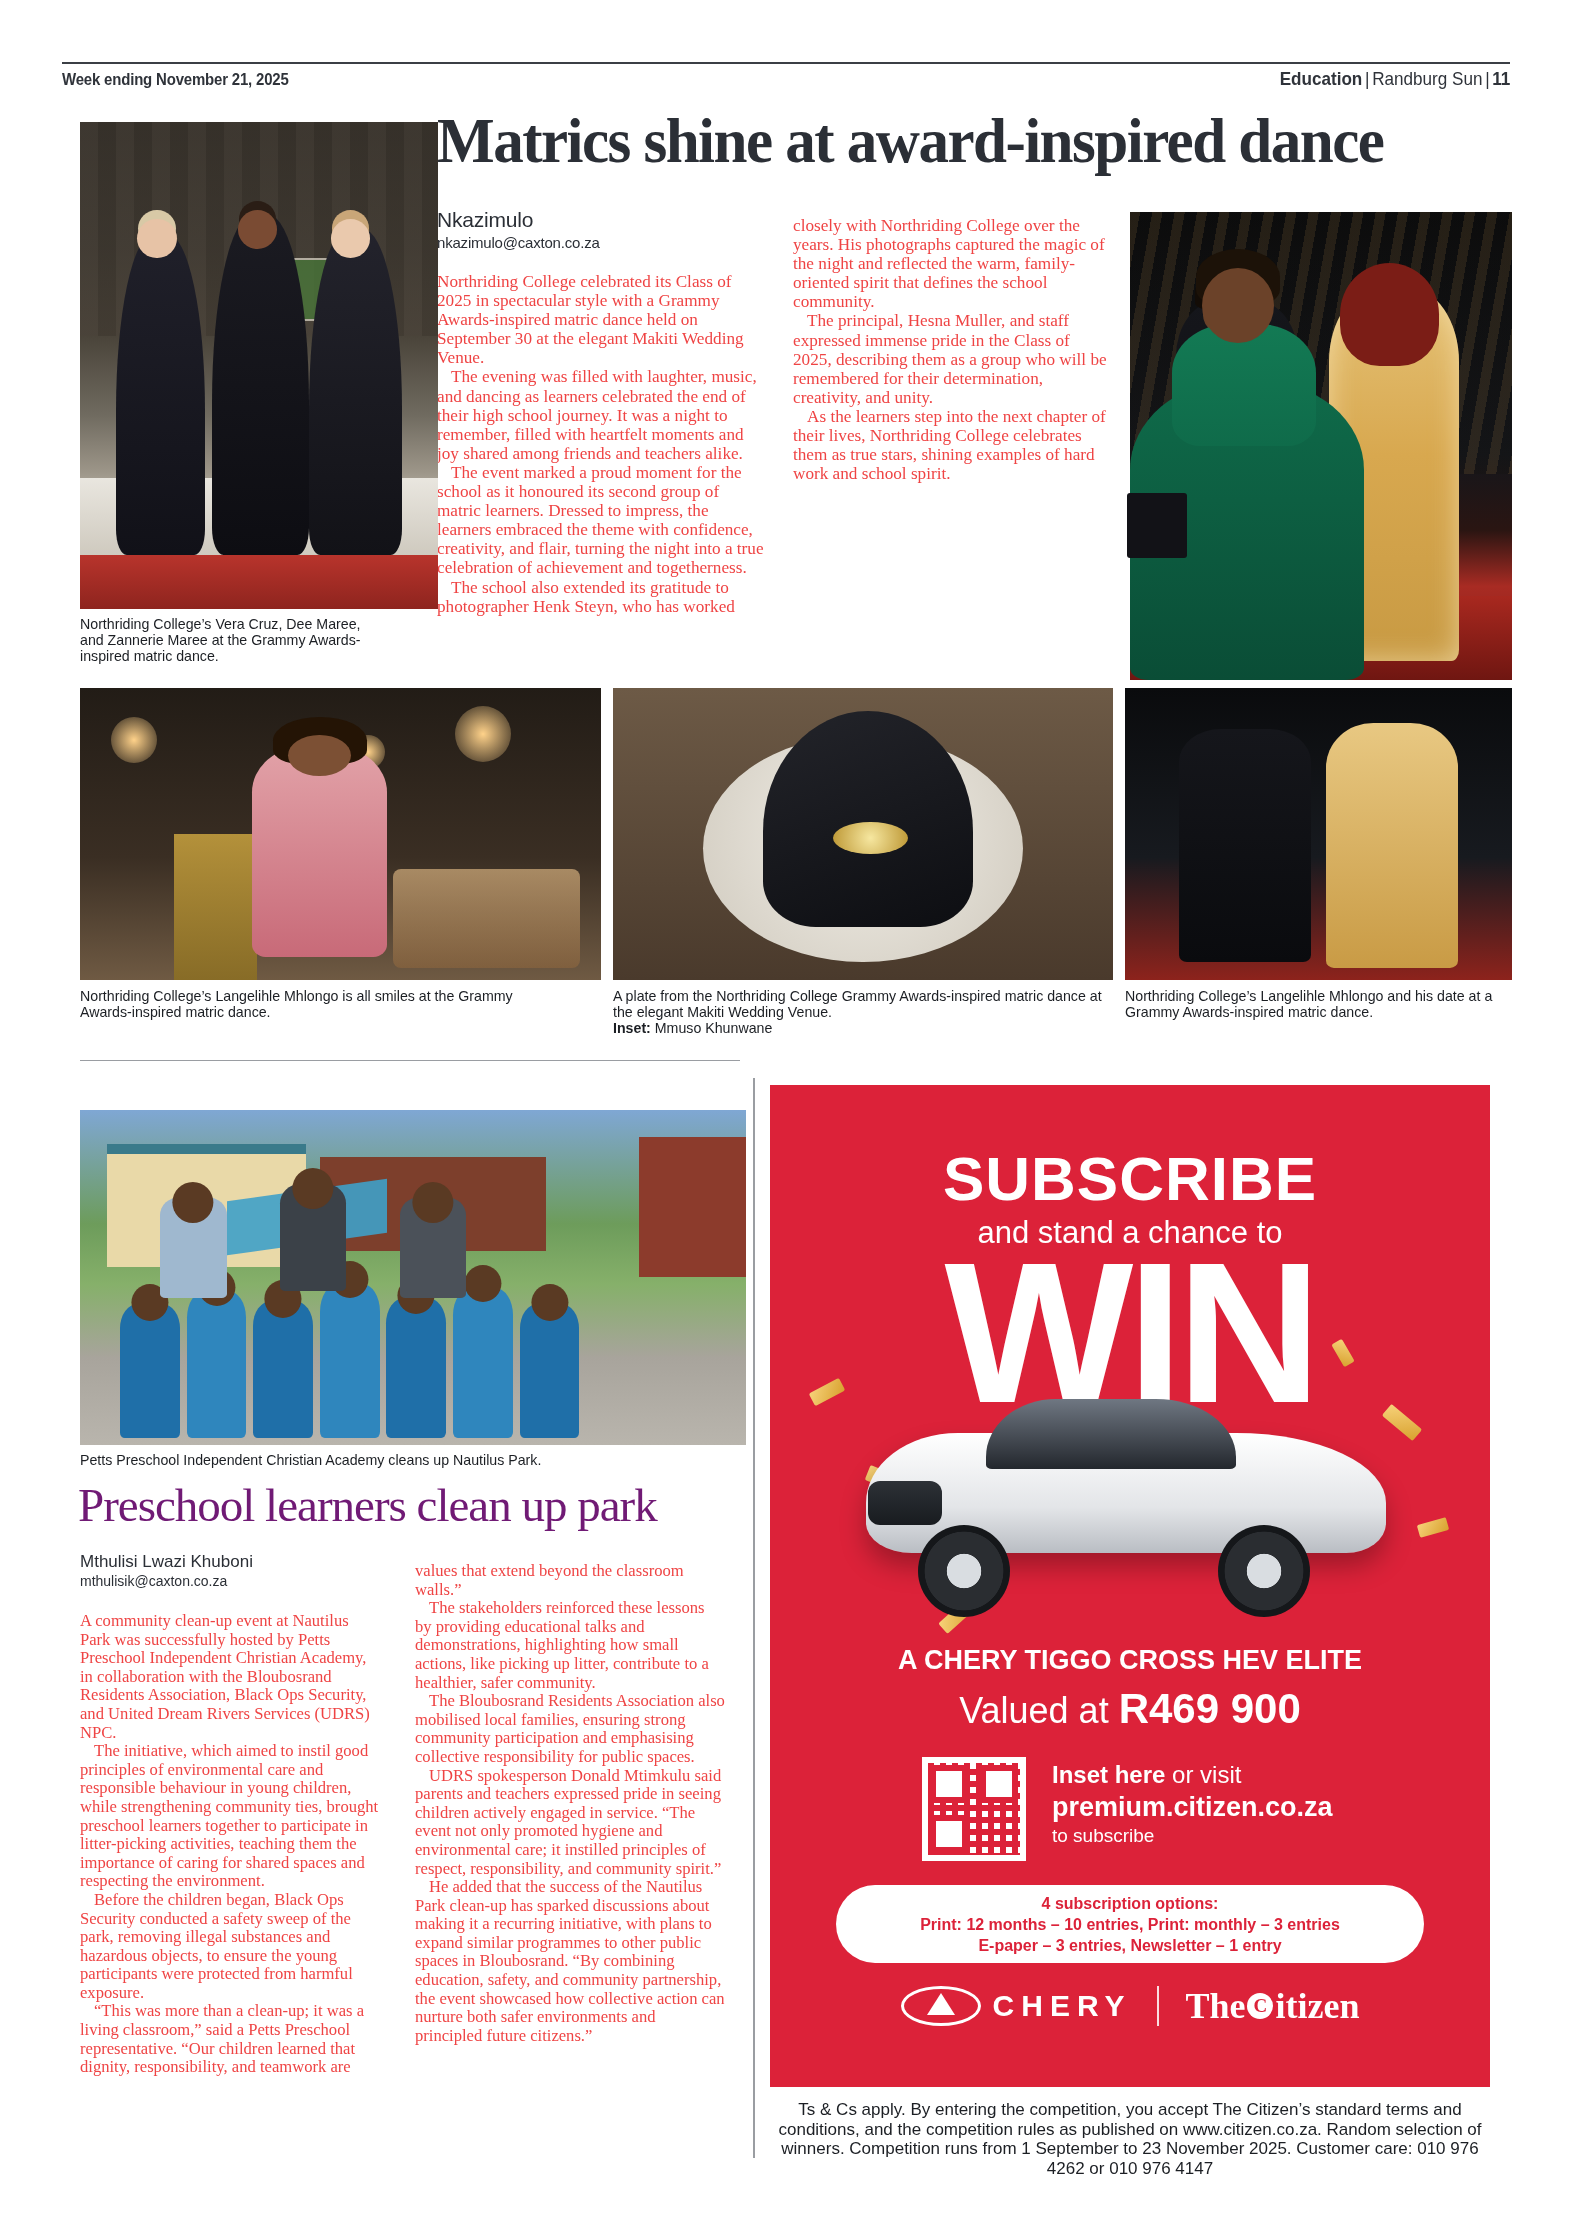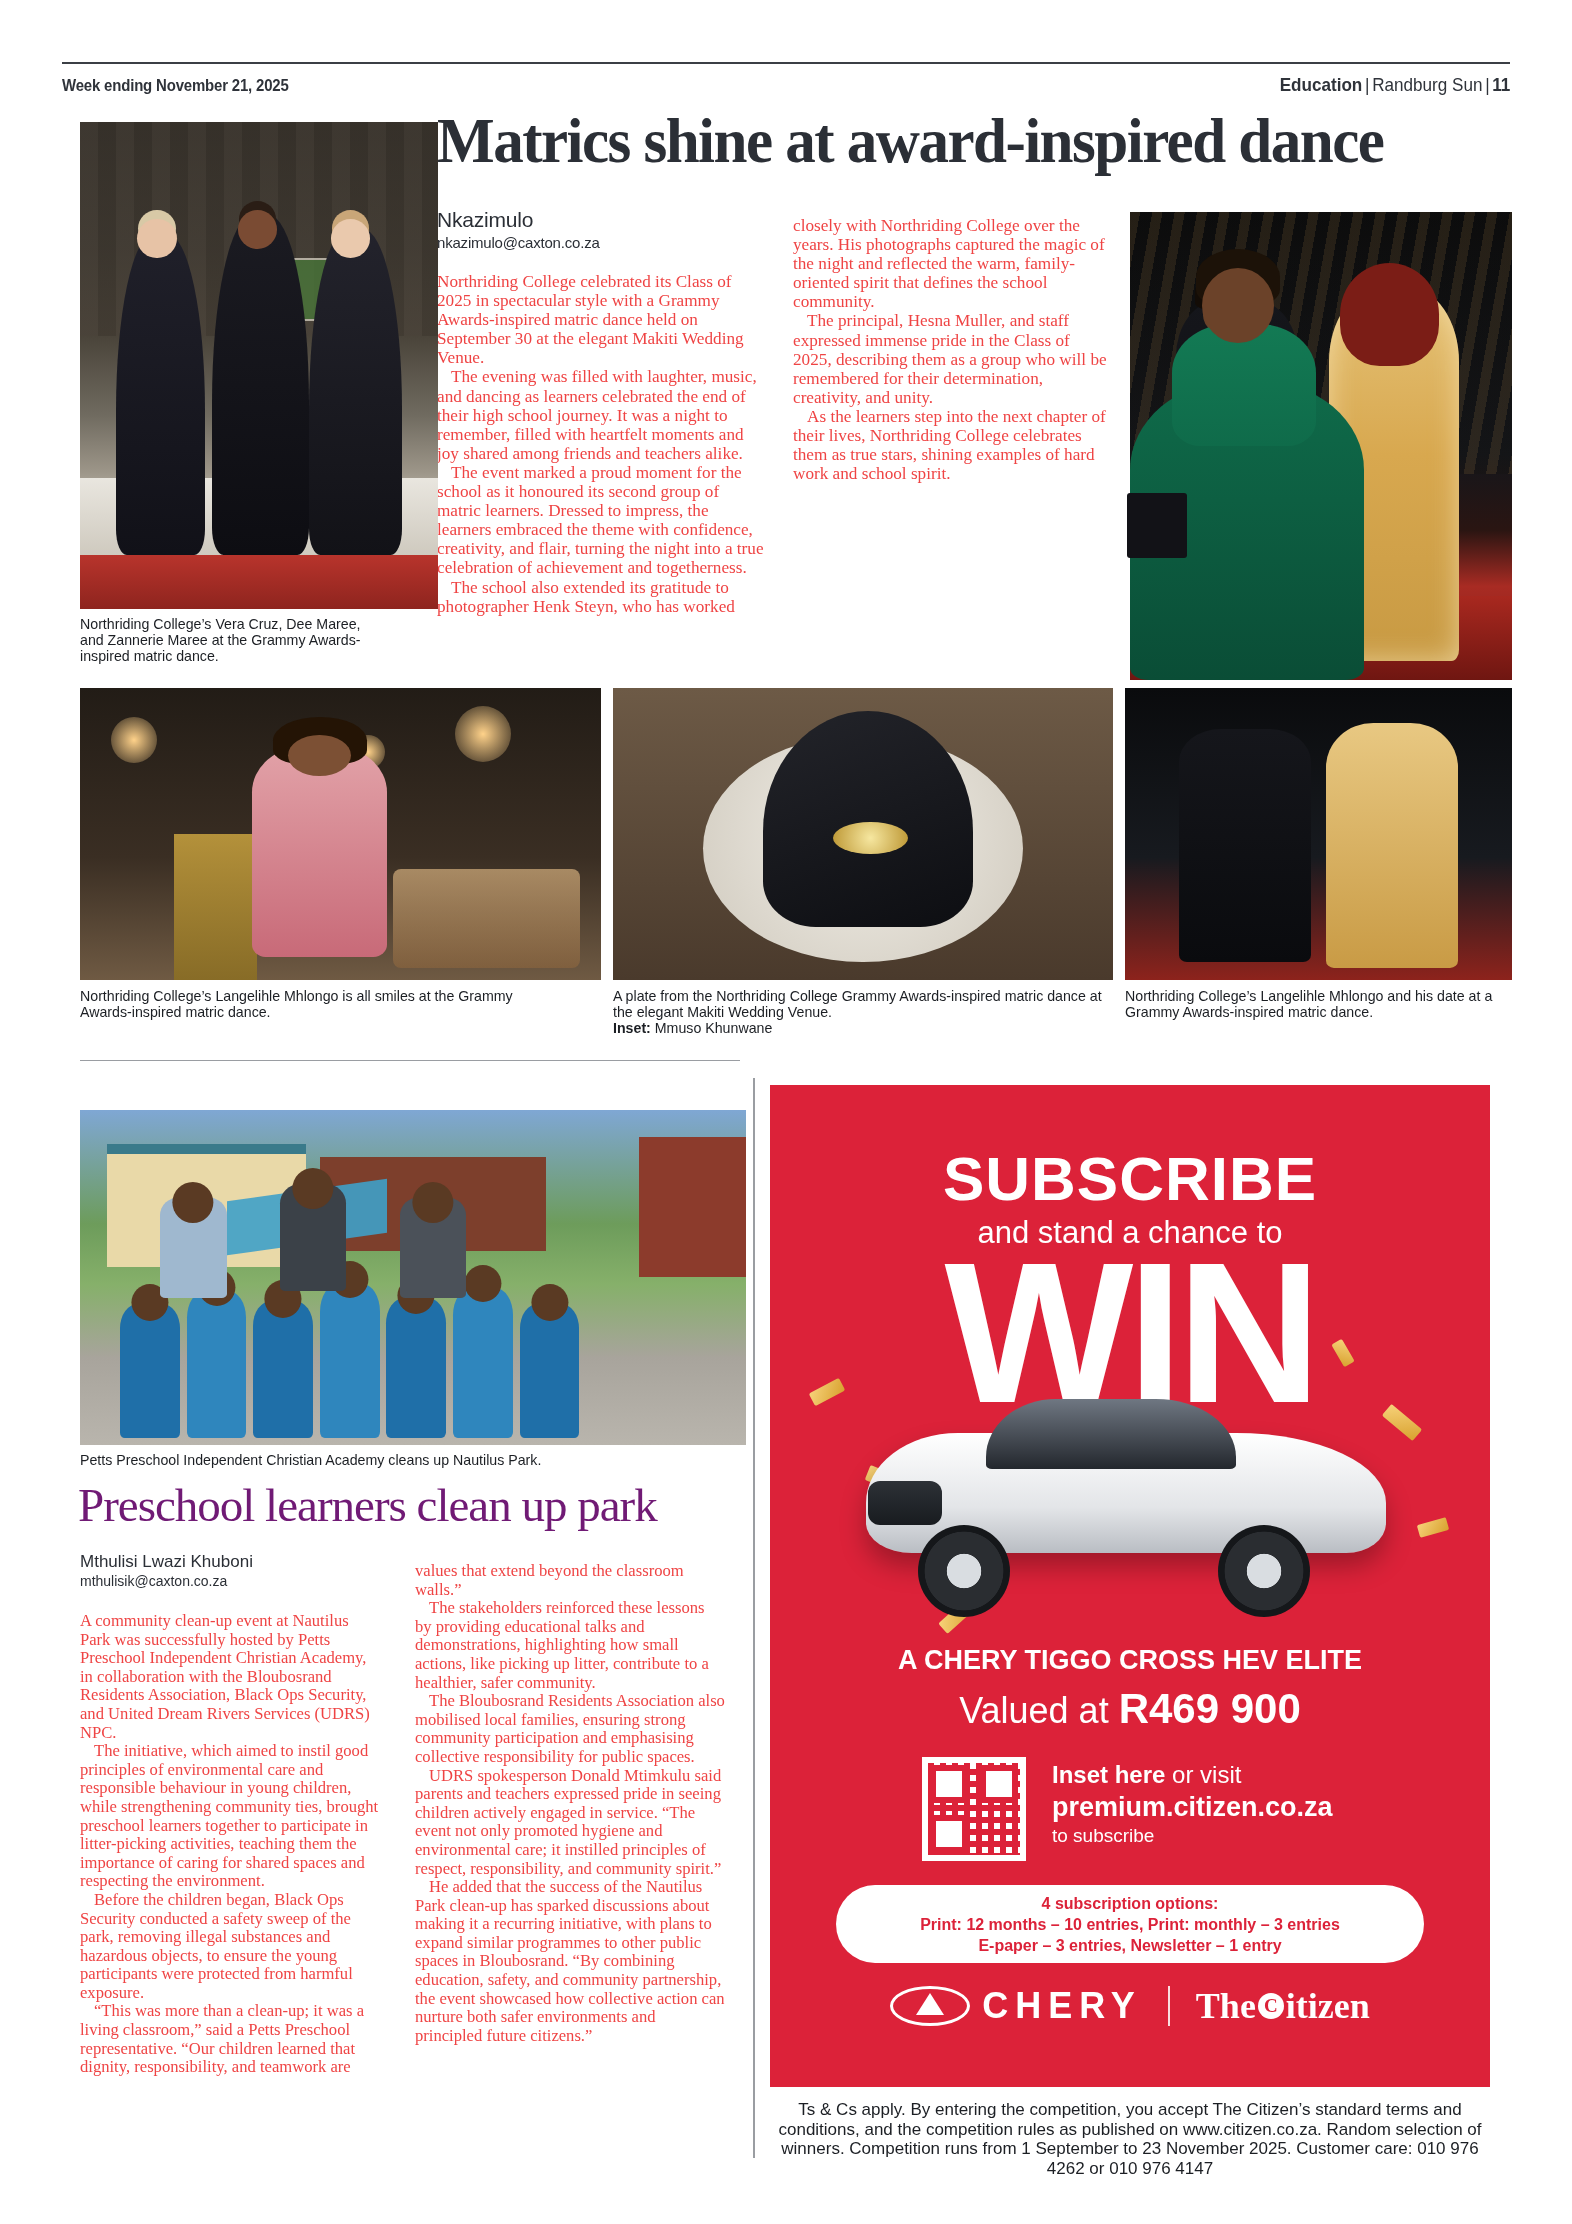--- a/index.html
+++ b/index.html
@@ -7,21 +7,21 @@
     width:1572px;height:2224px;position:relative;
     font-family:"Liberation Serif",serif;
     color:#111;
     -webkit-font-smoothing:antialiased;
   }
   .page{position:absolute;left:0;top:0;width:1572px;height:2224px;background:#fff;}
 
   
   .masthead{position:absolute;left:62px;top:62px;width:1448px;}
   .masthead .rule{height:2px;background:#3b3f45;width:100%;}
-  .masthead .row{display:flex;justify-content:space-between;align-items:baseline;padding-top:10px;}
+  .masthead .row{display:flex;justify-content:space-between;align-items:baseline;padding-top:4px;}
   .mh-left{font-family:"Liberation Sans",sans-serif;font-weight:bold;font-size:17px;
     color:#2f333a;letter-spacing:-0.2px;transform:scaleX(.88);transform-origin:left center;}
   .mh-right{font-family:"Liberation Sans",sans-serif;font-size:19px;color:#2f333a;
     transform:scaleX(.9);transform-origin:right center;white-space:nowrap;}
   .mh-right b{font-weight:bold;}
   .mh-right .sep{font-weight:normal;color:#2f333a;padding:0 3px;}
 
   
   .headline{
     position:absolute;left:437px;top:110px;width:1075px;
@@ -201,21 +201,21 @@
   .qrbox .pe{position:absolute;width:26px;height:26px;border:6px solid #DC2239;background:#fff;}
   .scan{position:absolute;left:282px;top:676px;font-family:"Liberation Sans",sans-serif;color:#fff;}
   .scan .l1{font-size:24px;} .scan .l1 b{font-weight:bold;}
   .scan .l2{font-size:27px;font-weight:bold;margin-top:3px;}
   .scan .l3{font-size:19px;margin-top:2px;}
   .optbox{position:absolute;left:66px;top:800px;width:588px;height:78px;background:#fff;border-radius:39px;
     display:flex;flex-direction:column;align-items:center;justify-content:center;
     font-family:"Liberation Sans",sans-serif;color:#DC2239;font-weight:bold;font-size:16px;line-height:21px;}
   .brandrow{position:absolute;left:0;top:900px;width:100%;display:flex;align-items:center;justify-content:center;gap:26px;}
   .chery{display:flex;align-items:center;gap:12px;color:#fff;font-family:"Liberation Sans",sans-serif;
-    font-weight:bold;font-size:36px;letter-spacing:7px;}
+    font-weight:bold;font-size:30px;letter-spacing:7px;}
   .cheryicon{width:74px;height:34px;border:3px solid #fff;border-radius:50%;position:relative;}
   .cheryicon:after{content:"";position:absolute;left:50%;top:4px;transform:translateX(-50%);
     width:0;height:0;border-left:14px solid transparent;border-right:14px solid transparent;border-bottom:22px solid #fff;}
   .vbar{width:2px;height:40px;background:#fff;opacity:.85;}
   .citizen{color:#fff;font-family:"Liberation Serif",serif;font-size:36px;font-weight:bold;display:flex;align-items:center;}
   .citizen .o{display:inline-flex;align-items:center;justify-content:center;width:26px;height:26px;border-radius:50%;
     background:#fff;color:#DC2239;font-size:19px;margin:0 2px;}
   .tcs{position:absolute;left:770px;top:2100px;width:720px;text-align:center;
     font-family:"Liberation Sans",sans-serif;font-size:17px;line-height:19.5px;color:#1c1f24;}
 </style>

